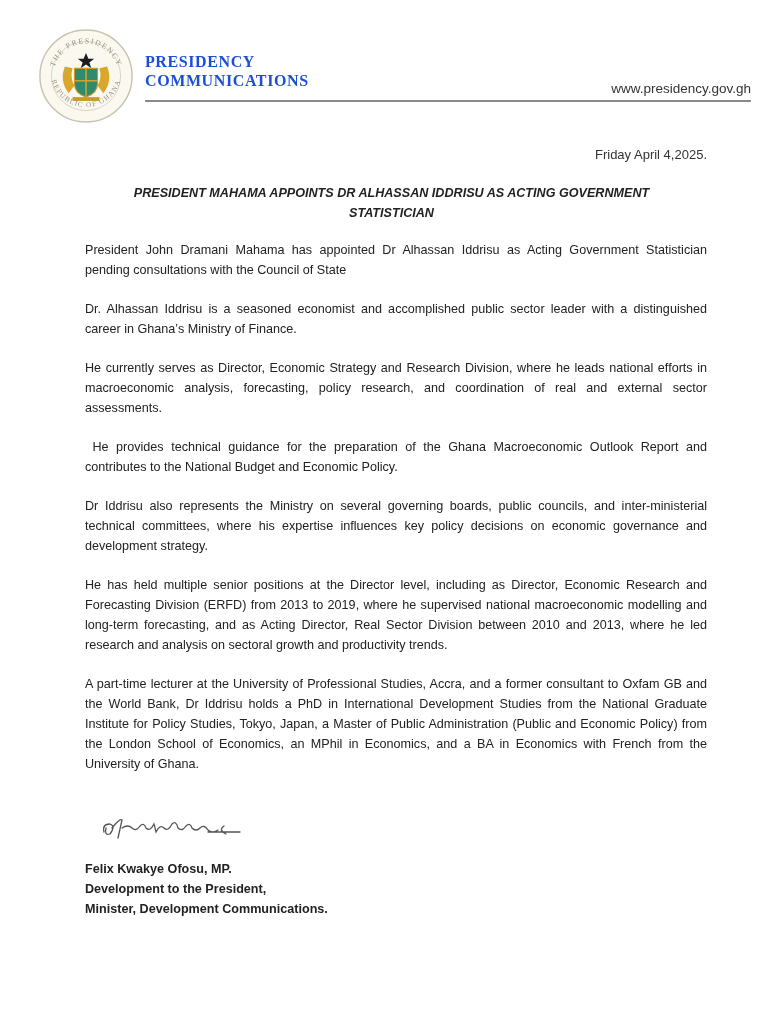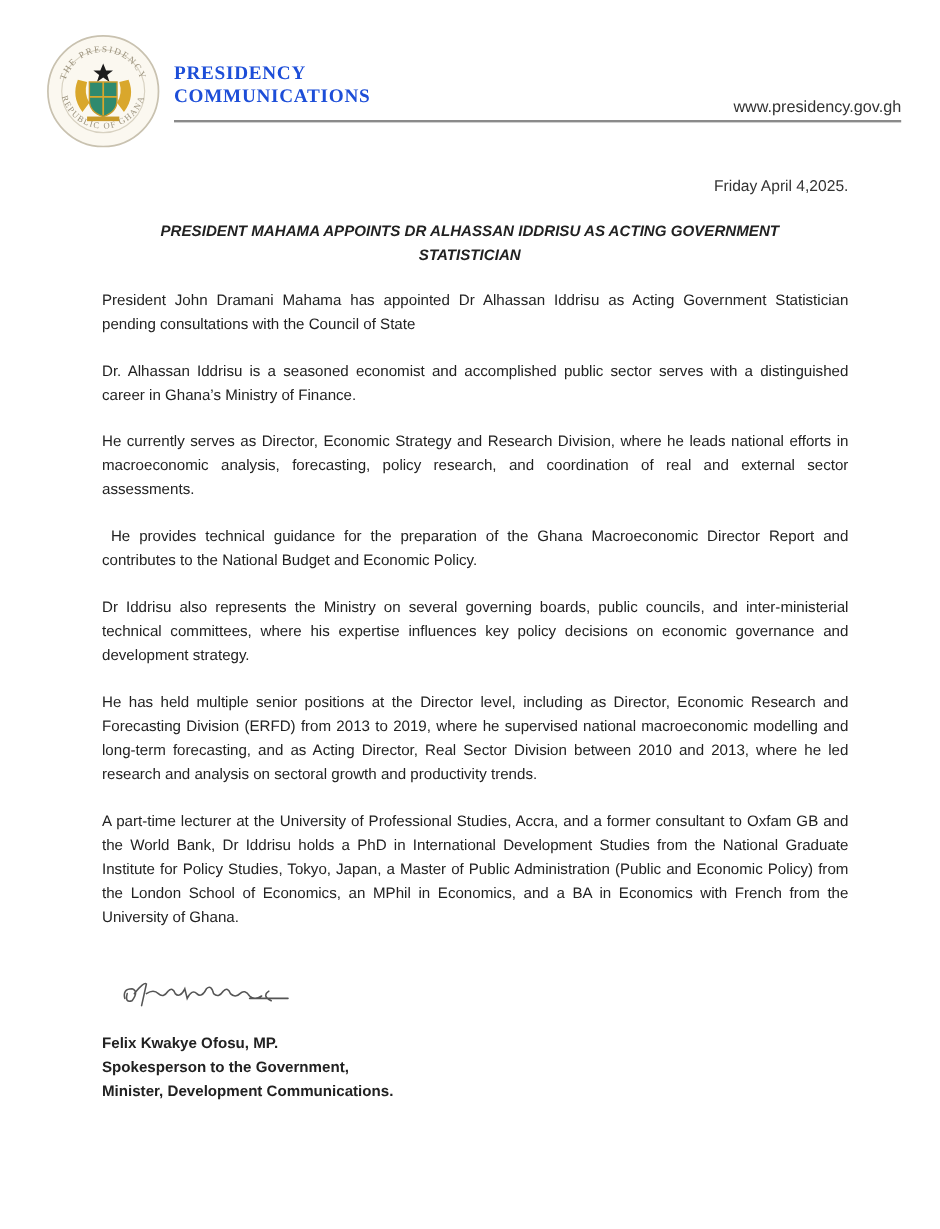--- a/index.html
+++ b/index.html
@@ -54,29 +54,29 @@
   <div class="header-rule"></div>
   <div class="website">www.presidency.gov.gh</div>
 </div>
 
 <div class="date">Friday April 4,2025.</div>
 
 <div class="headline">PRESIDENT MAHAMA APPOINTS DR ALHASSAN IDDRISU AS ACTING GOVERNMENT STATISTICIAN</div>
 
 <div class="body">
   <p>President John Dramani Mahama has appointed Dr Alhassan Iddrisu as Acting Government Statistician pending consultations with the Council of State</p>
-  <p>Dr. Alhassan Iddrisu is a seasoned economist and accomplished public sector serves with a distinguished career in Ghana’s Ministry of Finance.</p>
+  <p>Dr. Alhassan Iddrisu is a seasoned economist and accomplished public sector leader with a distinguished career in Ghana’s Ministry of Finance.</p>
   <p>He currently serves as Director, Economic Strategy and Research Division, where he leads national efforts in macroeconomic analysis, forecasting, policy research, and coordination of real and external sector assessments.</p>
-  <p style="white-space:pre-wrap;"> He provides technical guidance for the preparation of the Ghana Macroeconomic Director Report and contributes to the National Budget and Economic Policy.</p>
+  <p style="white-space:pre-wrap;"> He provides technical guidance for the preparation of the Ghana Macroeconomic Outlook Report and contributes to the National Budget and Economic Policy.</p>
   <p>Dr Iddrisu also represents the Ministry on several governing boards, public councils, and inter-ministerial technical committees, where his expertise influences key policy decisions on economic governance and development strategy.</p>
   <p>He has held multiple senior positions at the Director level, including as Director, Economic Research and Forecasting Division (ERFD) from 2013 to 2019, where he supervised national macroeconomic modelling and long-term forecasting, and as Acting Director, Real Sector Division between 2010 and 2013, where he led research and analysis on sectoral growth and productivity trends.</p>
   <p>A part-time lecturer at the University of Professional Studies, Accra, and a former consultant to Oxfam GB and the World Bank, Dr Iddrisu holds a PhD in International Development Studies from the National Graduate Institute for Policy Studies, Tokyo, Japan, a Master of Public Administration (Public and Economic Policy) from the London School of Economics, an MPhil in Economics, and a BA in Economics with French from the University of Ghana.</p>
 </div>
 
 <svg class="signature" viewBox="0 0 150 34">
   <path d="M4 22 Q2 14 10 14 Q16 16 10 24 Q4 26 6 18 M12 18 Q20 8 22 10 L18 28 M22 18 Q28 14 32 18 Q36 22 40 16 Q44 12 46 18 Q50 22 54 14 L56 22 Q60 14 64 18 Q68 22 72 14 Q76 10 78 18 Q82 22 86 16 Q90 12 92 18 Q96 22 100 18 Q104 14 108 20 Q112 24 118 20 M108 22 L140 22 M124 16 Q118 20 126 24" fill="none" stroke="#555" stroke-width="1.3" stroke-linecap="round"></path>
 </svg>
 
 <div class="signoff">
   <div>Felix Kwakye Ofosu, MP.</div>
-  <div>Spokesperson to the Government,</div>
+  <div>Development to the President,</div>
   <div>Minister, Development Communications.</div>
 </div>
 
 </body></html>

